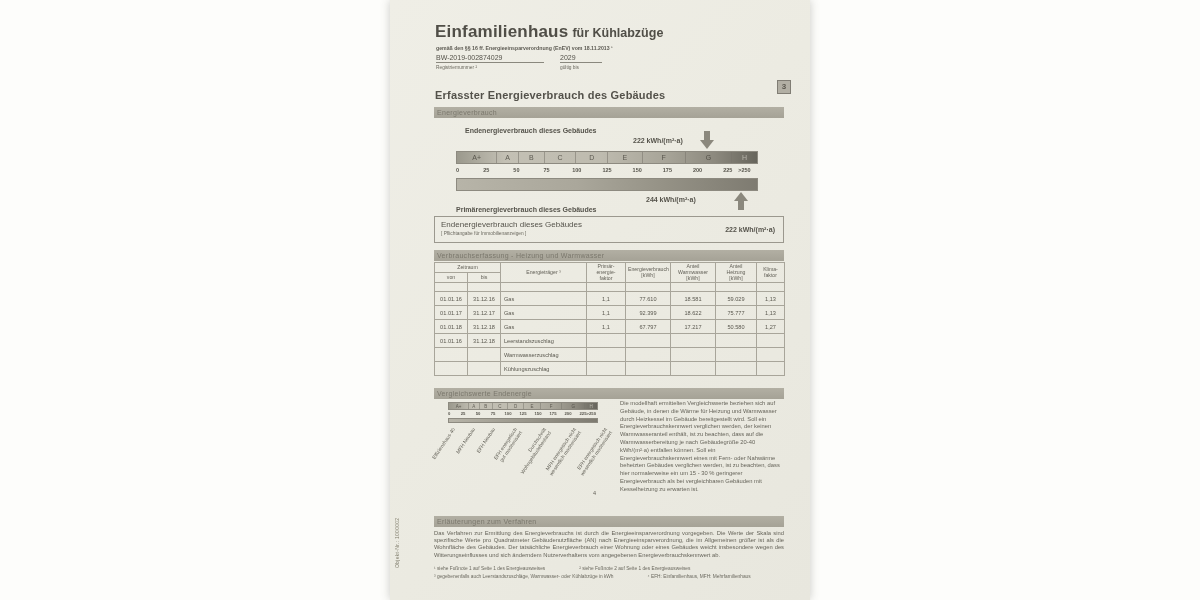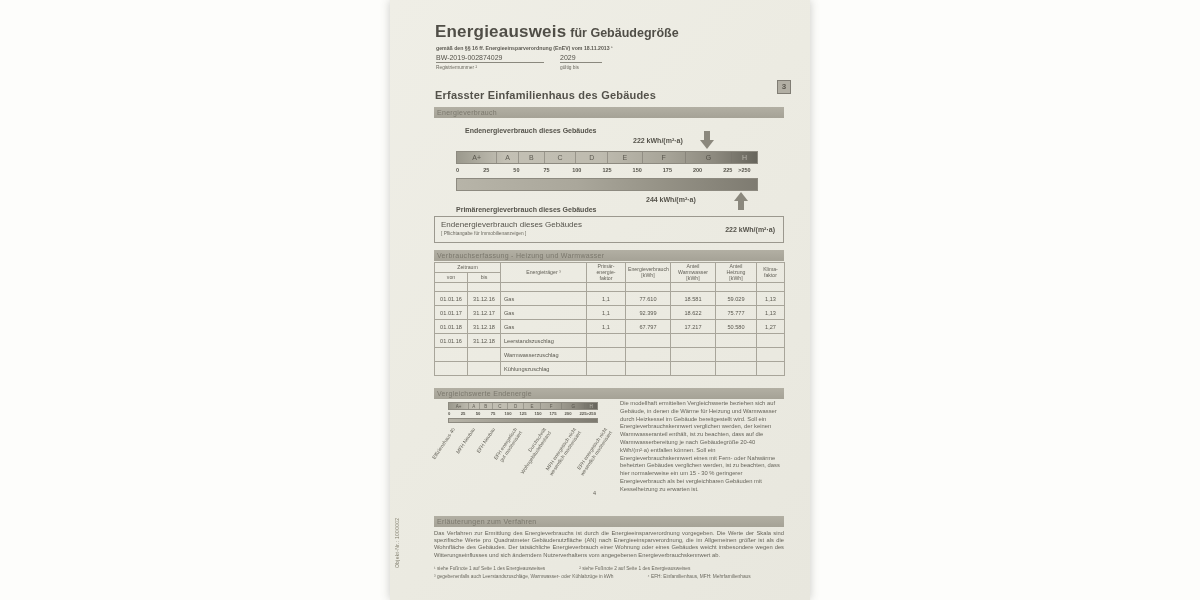--- a/index.html
+++ b/index.html
@@ -120,33 +120,33 @@
   .fn-line { position:absolute; left:44px; font-size:4.8px; color:#6b695f; display:flex; gap:34px; }
 </style>
 </head>
 <body>
 
 <div class="page">
 
   <div class="vertical-objnr">Objekt-Nr.: 1000002</div>
 
   <div class="title">
-    <span class="big">Energieausweis</span><span class="small">für Gebäudegröße</span>
+    <span class="big">Einfamilienhaus</span><span class="small">für Kühlabzüge</span>
   </div>
   <div class="subtitle">gemäß den §§ 16 ff. Energieeinsparverordnung (EnEV) vom 18.11.2013 ¹</div>
 
   <div class="reg-val" style="left:46px; width:108px;">BW-2019-002874029</div>
   <div class="reg-lab" style="left:46px;">Registriernummer ²</div>
   <div class="reg-val" style="left:170px; width:42px;">2029</div>
   <div class="reg-lab" style="left:170px;">gültig bis</div>
 
 
   <div class="page-badge">3</div>
 
-  <div class="main-heading">Erfasster Einfamilienhaus des Gebäudes</div>
+  <div class="main-heading">Erfasster Energieverbrauch des Gebäudes</div>
 
   <div class="gray-bar" style="top:107px;">Energieverbrauch</div>
 
   <div class="scale-caption" style="left:75px; top:127px;">Endenergieverbrauch dieses Gebäudes</div>
   <div class="scale-value" style="left:243px; top:137px;">222 kWh/(m²·a)</div>
   <div class="arrow" style="left:310px; top:131px;">
     <div class="shaft"></div>
       <div class="head-down"></div>
   </div>
 

